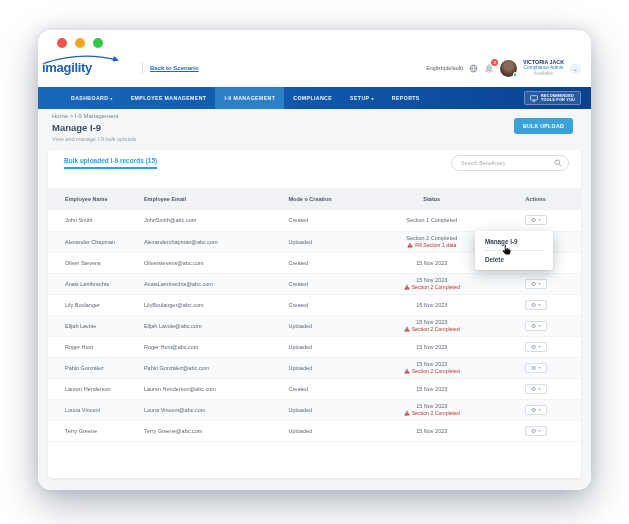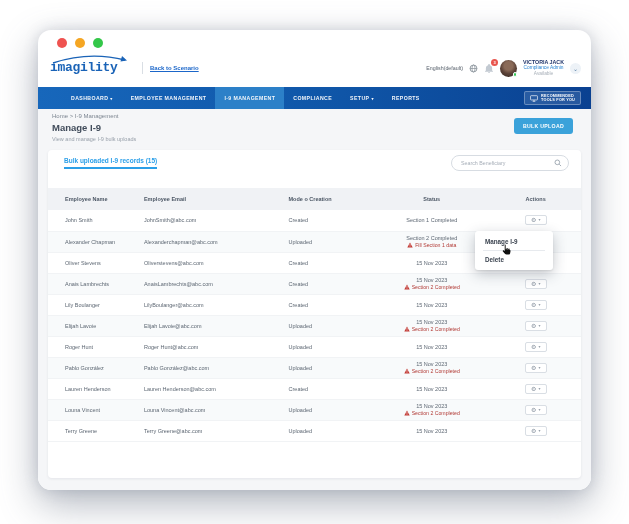--- a/index.html
+++ b/index.html
@@ -15,21 +15,21 @@
     background: #fff; border-radius: 13px;
     box-shadow: 0 14px 38px rgba(96,106,126,.48), 0 0 14px rgba(96,106,126,.22);
     overflow: hidden;
   }
   
   .lights { position: absolute; left: 19px; top: 8px; display: flex; gap: 8px; }
   .light { width: 10px; height: 10px; border-radius: 50%; }
   .light.r { background: #ef5350; } .light.y { background: #f5a623; } .light.g { background: #34c749; }
 
   
-  .logo-wrap { position: absolute; left: 12px; top: 24px; width: 90px; height: 26px; font-family: Liberation Mono, monospace; }
+  .logo-wrap { position: absolute; left: 4px; top: 24px; width: 90px; height: 26px; }
   .logo-arc { position: absolute; left: -1px; top: 0; width: 82px; height: 10px; }
   .logo { position: absolute; left: 0; top: 6px; font-size: 13px; font-weight: 700; color: #1a63b7; letter-spacing: -.3px; }
   .hdr-divider { position: absolute; left: 104px; top: 32px; width: 1px; height: 12px; background: #d9dee4; }
   .back-link { position: absolute; left: 112px; top: 35px; font-size: 6px; font-weight: 700; color: #1b66c9; text-decoration: underline; cursor: pointer; }
   .hdr-right { position: absolute; right: 10px; top: 26px; height: 24px; display: flex; align-items: center; gap: 6px; }
   .lang { font-size: 5.3px; color: #555e69; }
   .icon-globe, .icon-bell { position: relative; display: inline-flex; }
   .badge {
     position: absolute; right: -4px; top: -4px; min-width: 7px; height: 7px; border-radius: 4px;
     background: #e8554e; color: #fff; font-size: 4px; font-weight: 700;

